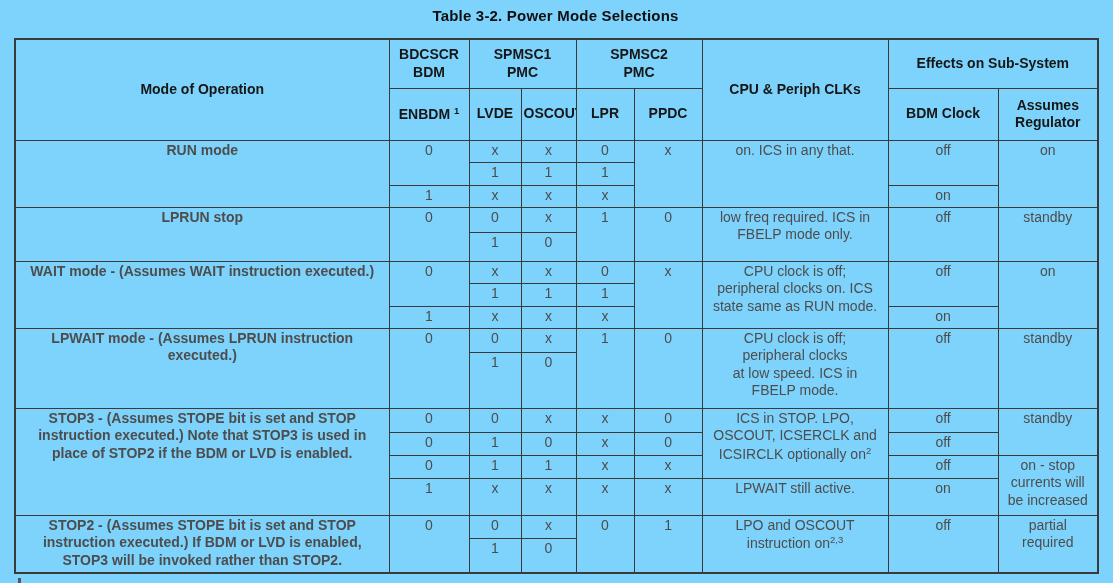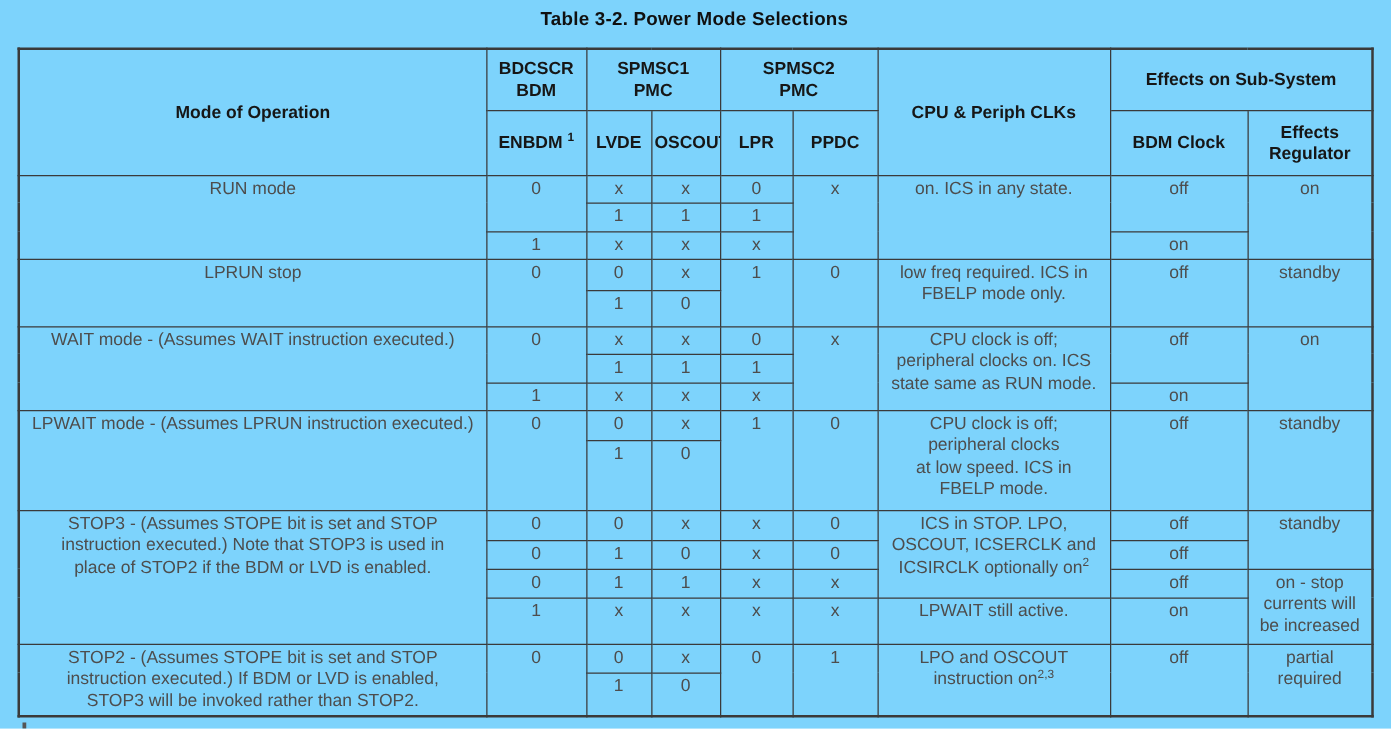--- a/index.html
+++ b/index.html
@@ -8,21 +8,21 @@
   .title{position:absolute;top:7px;left:14px;width:1083px;text-align:center;
          font-size:15px;font-weight:bold;color:#101010;letter-spacing:.2px;}
   table.pmt{position:absolute;left:14px;top:38px;width:1083px;table-layout:fixed;
             border-collapse:collapse;border:2px solid #3a3a3a;}
   table.pmt th,table.pmt td{border:1px solid #3a3a3a;text-align:center;
             white-space:pre-line;overflow:hidden;}
   table.pmt th{font-size:14px;font-weight:bold;color:#161616;vertical-align:middle;
             line-height:1.25;padding:1px 2px;}
   table.pmt td{font-size:14px;color:#4d4d4d;vertical-align:top;line-height:1.26;
             padding:1px 2px 0 2px;}
-  td.mode{padding:1px 1px 0 1px;}
+  td.mode{padding:1px 1px 0 1px;font-weight:bold;}
   sup{font-size:9.5px;vertical-align:5px;color:inherit;letter-spacing:0;}
   .hh1{height:49px}.hh2{height:52px}
   .h22{height:22px}.h23{height:23px}.h24{height:24px}.h25{height:25px}
   .h29{height:29px}.h35{height:35px}.h37{height:37px}.h56{height:56px}
   .footnote-frag{position:absolute;left:18px;top:578px;width:3px;height:5px;background:#555;}
 </style>
 </head>
 <body>
 
 <div class="page">
@@ -52,34 +52,34 @@
         <th rowspan="2">CPU &amp; Periph CLKs</th>
         <th colspan="2">Effects on Sub-System</th>
       </tr>
       <tr class="hh2">
         <th><span>ENBDM</span> <sup>1</sup></th>
         <th>LVDE</th>
         <th>OSCOUT</th>
         <th>LPR</th>
         <th>PPDC</th>
         <th>BDM Clock</th>
-        <th>Effects
+        <th>Assumes
 Regulator</th>
       </tr>
     </thead>
     <tbody>
 
       <tr class="h22">
         <td rowspan="3" class="mode">RUN mode</td>
         <td rowspan="2">0</td>
         <td>x</td>
         <td>x</td>
         <td>0</td>
         <td rowspan="3">x</td>
-        <td rowspan="3">on. ICS in any state.</td>
+        <td rowspan="3">on. ICS in any that.</td>
         <td rowspan="2">off</td>
         <td rowspan="3">on</td>
       </tr>
       <tr class="h23">
         <td>1</td>
         <td>1</td>
         <td>1</td>
       </tr>
       <tr class="h22">
         <td>1</td>

